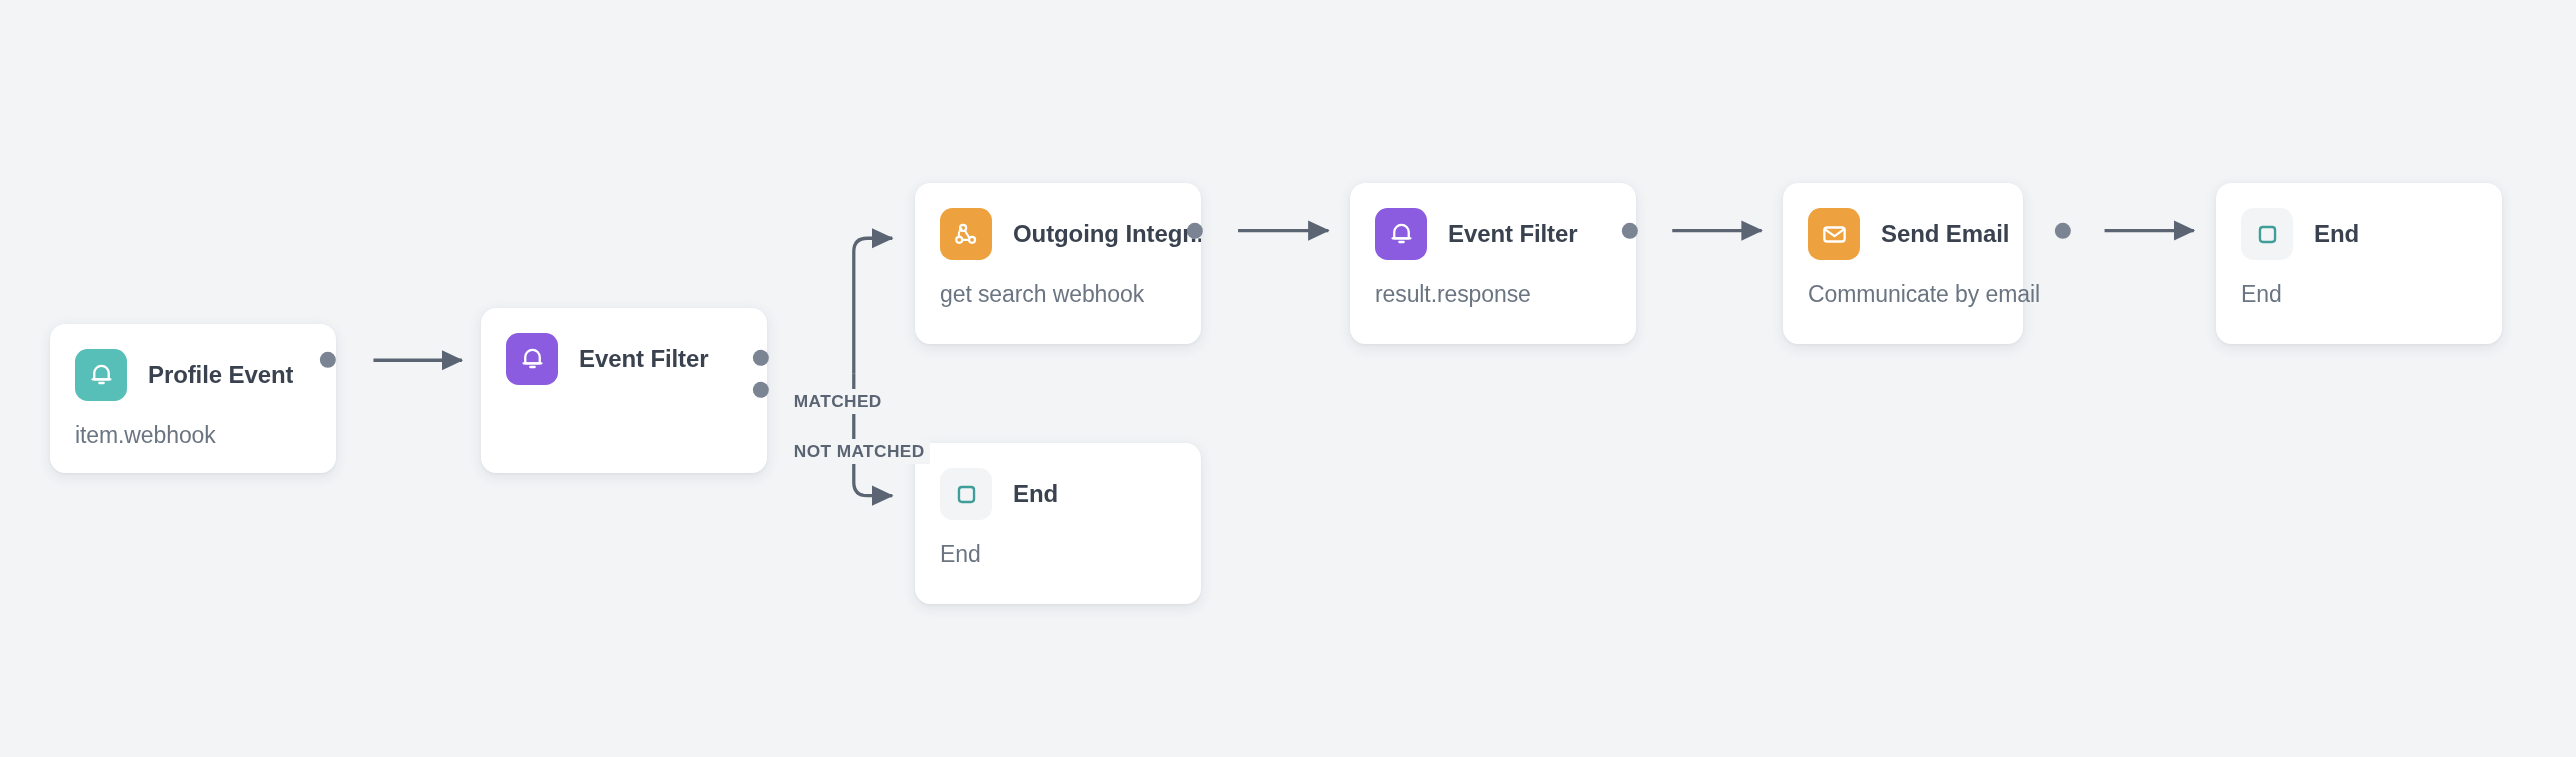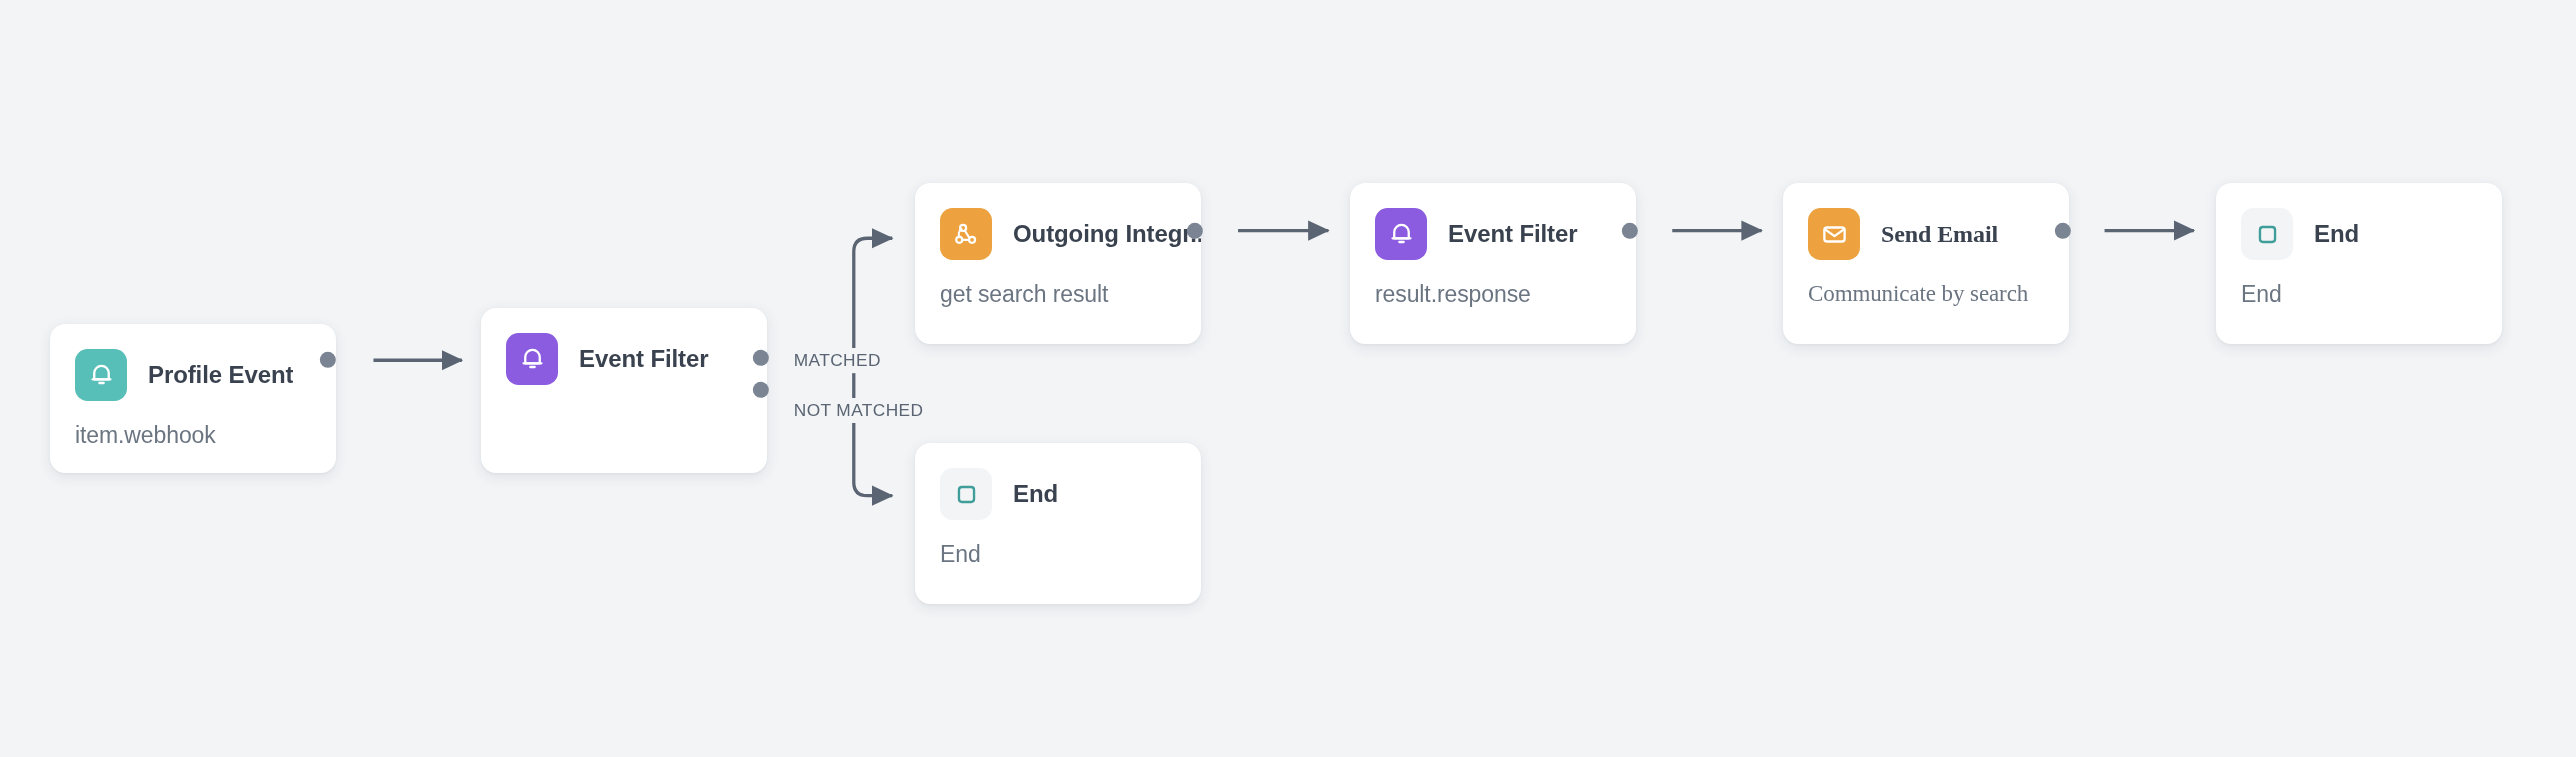--- a/index.html
+++ b/index.html
@@ -82,27 +82,28 @@
     height: 16.3px;
     border-radius: 50%;
     background: #7b8493;
     z-index: 4;
   }
 
   
   .branch-label {
     position: absolute;
     font-size: 17.3px;
-    font-weight: normal;
+    font-weight: bold;
     color: #5a6472;
     letter-spacing: 0.4px;
     white-space: nowrap;
     z-index: 4;
     background: #f2f4f6;
     padding: 1.9px 5.8px;
+    margin-top: 41px;
   }
 </style>
 </head>
 <body>
 
 <div id="canvas">
 
   <svg id="edges" viewBox="0 0 2680 788" xmlns="http://www.w3.org/2000/svg">
     <defs>
       <marker id="arrowhead" markerWidth="7" markerHeight="7" refX="6.2" refY="3.5" orient="auto" markerUnits="strokeWidth">
@@ -167,21 +168,21 @@
           <circle cx="9.2" cy="6.6" r="2.5"></circle>
           <circle cx="6.0" cy="16.4" r="2.5"></circle>
           <circle cx="16.6" cy="16.4" r="2.5"></circle>
           <path d="M10.6 8.7 L13.9 14.1"></path>
           <path d="M8.5 16.4 L14.1 16.4"></path>
           <path d="M7.9 7.6 C5.6 9.2 5.0 11.8 6.3 13.9"></path>
         </svg>
       </div>
       <div class="node-title">Outgoing Integr...</div>
     </div>
-    <div class="node-sub">get search result</div>
+    <div class="node-sub">get search webhook</div>
   </div>
   <div class="port" style="left:1195px; top:231px; transform:translate(-50%,-50%);"></div>
 
   <div class="node" style="left:915px; top:443px; width:286px; height:161px;">
     <div class="node-head">
       <div class="node-icon" style="background:#f2f4f6;">
         <svg width="27" height="27" viewBox="0 0 24 24" fill="none" stroke="#3f9e99" stroke-width="2.1" stroke-linecap="round" stroke-linejoin="round">
           <rect x="5.3" y="5.3" width="13.4" height="13.4" rx="2.6"></rect>
         </svg>
       </div>
@@ -198,31 +199,31 @@
           <path d="M4.6 15.2h14.8"></path>
           <path d="M10.2 18.2h3.6"></path>
         </svg>
       </div>
       <div class="node-title">Event Filter</div>
     </div>
     <div class="node-sub">result.response</div>
   </div>
   <div class="port" style="left:1630px; top:231px; transform:translate(-50%,-50%);"></div>
 
-  <div class="node" style="left:1783px; top:183px; width:286px; height:161px;font-family:Liberation Serif, serif;">
+  <div class="node" style="left:1783px; top:183px; width:240px; height:161px;">
     <div class="node-head">
       <div class="node-icon" style="background:#eda23f;">
         <svg width="29" height="29" viewBox="0 0 24 24" fill="none" stroke="#ffffff" stroke-width="1.9" stroke-linecap="round" stroke-linejoin="round">
           <rect x="3.6" y="6.2" width="16.8" height="11.6" rx="2.3"></rect>
           <path d="M3.9 7.6 L12 13.3 L20.1 7.6"></path>
         </svg>
       </div>
       <div class="node-title">Send Email</div>
     </div>
-    <div class="node-sub">Communicate by search</div>
+    <div class="node-sub">Communicate by email</div>
   </div>
   <div class="port" style="left:2063px; top:231px; transform:translate(-50%,-50%);"></div>
 
   <div class="node" style="left:2216px; top:183px; width:286px; height:161px;">
     <div class="node-head">
       <div class="node-icon" style="background:#f2f4f6;">
         <svg width="27" height="27" viewBox="0 0 24 24" fill="none" stroke="#3f9e99" stroke-width="2.1" stroke-linecap="round" stroke-linejoin="round">
           <rect x="5.3" y="5.3" width="13.4" height="13.4" rx="2.6"></rect>
         </svg>
       </div>

